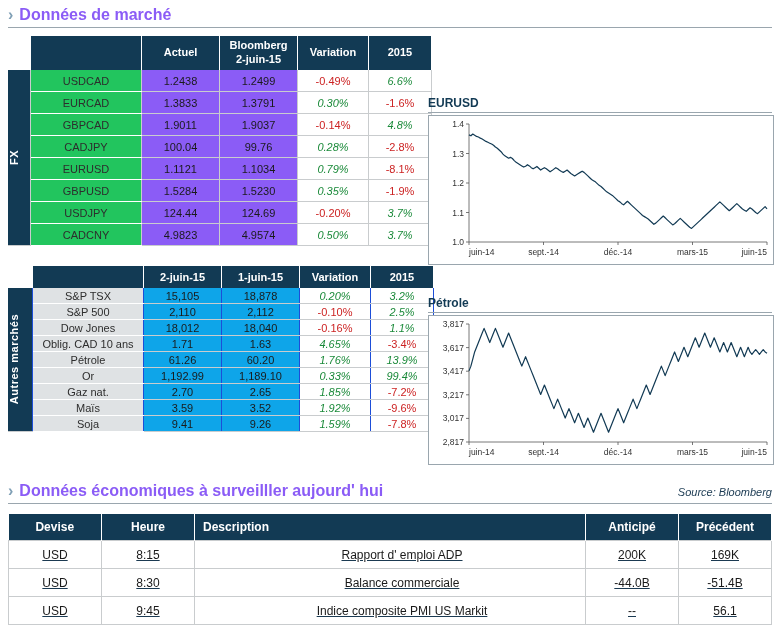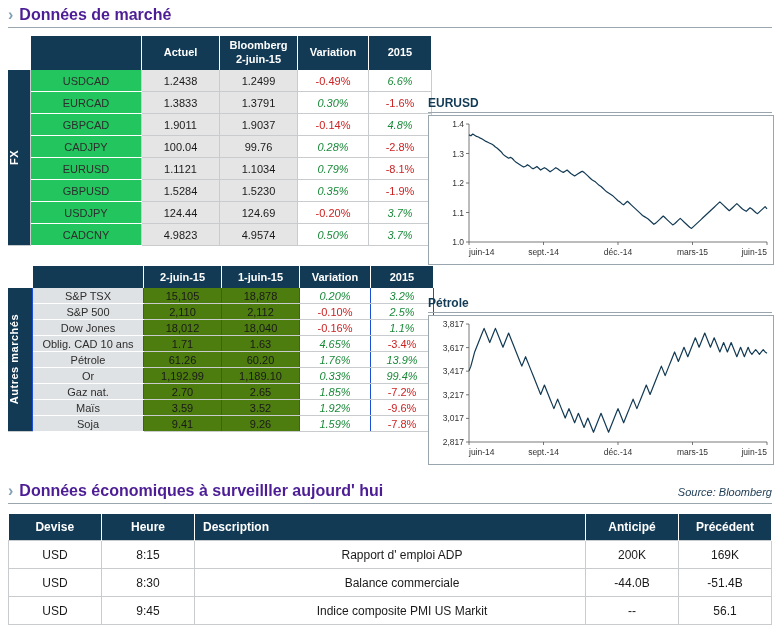--- a/index.html
+++ b/index.html
@@ -31,21 +31,21 @@
   }
   .section-header .chev {
     color: #7f9fb5;
     font-size: 16px;
     line-height: 1;
     font-weight: bold;
   }
   .section-header .title {
     font-size: 16px;
     font-weight: bold;
-    color: #4c1d95;
+    color: #8b5cf6;
   }
 
   #sec1 { position: absolute; left: 8px; top: 6px; width: 764px; }
   #sec2 { position: absolute; left: 8px; top: 482px; width: 764px; }
 
   
   table {
     border-collapse: collapse;
   }
   td, th {
@@ -84,21 +84,21 @@
   }
   .fx-table td.name {
     background: #22c55e;
     color: #2d2d2d;
     width: 110px;
     text-align: center;
     border-right: 1px solid #c9ccce;
     border-bottom: 1px solid #ffffff;
   }
   .fx-table td.val {
-    background: #e5e5e5;
+    background: #8b5cf6;
     width: 77px;
     color: #1a1a1a;
   }
   .fx-table td.chg { width: 70px; }
   .fx-table td.ytd { width: 62px; }
   .neg { color: #cc2222; }
   .pos { color: #1b8a3a; font-style: italic; }
   .vlabel {
     width: 22px;
     background: #123a54;
@@ -137,21 +137,21 @@
     text-align: center;
     border-bottom: 1px solid #c9ccce;
     border-right: 1px solid #1d4ed8;
   }
   .om-table td.name {
     background: #dfe2e4;
     color: #2d2d2d;
     width: 110px;
     border-bottom: 1px solid #ffffff;
   }
-  .om-table td.val { background: #4d7c0f; width: 77px; color: #1a1a1a; }
+  .om-table td.val { background: #0ea5e9; width: 77px; color: #1a1a1a; }
   .om-table td.chg { width: 70px; }
   .om-table td.ytd { width: 62px; }
 
   
   .range-wrap {
     position: absolute;
     left: 428px;
     top: 36px;
   }
   .range-table {
@@ -215,20 +215,21 @@
   
   .eco-wrap {
     position: absolute;
     left: 8px;
     top: 514px;
   }
   .eco-table {
     border-collapse: collapse;
     font-size: 12px;
     width: 764px;
+    text-decoration: underline;
   }
   .eco-table th {
     background: #123a54;
     color: #ffffff;
     font-weight: bold;
     height: 26px;
     border-right: 1px solid #ffffff;
     text-align: center;
   }
   .eco-table th.desc { text-align: left; padding-left: 8px; }

